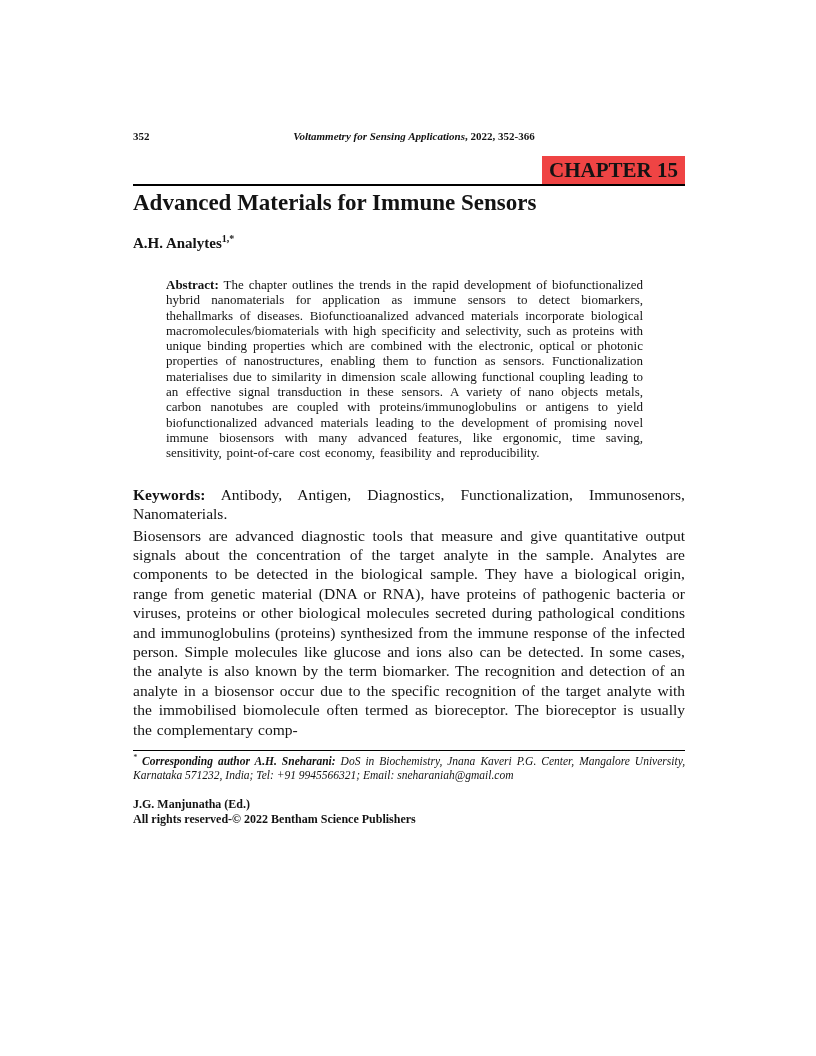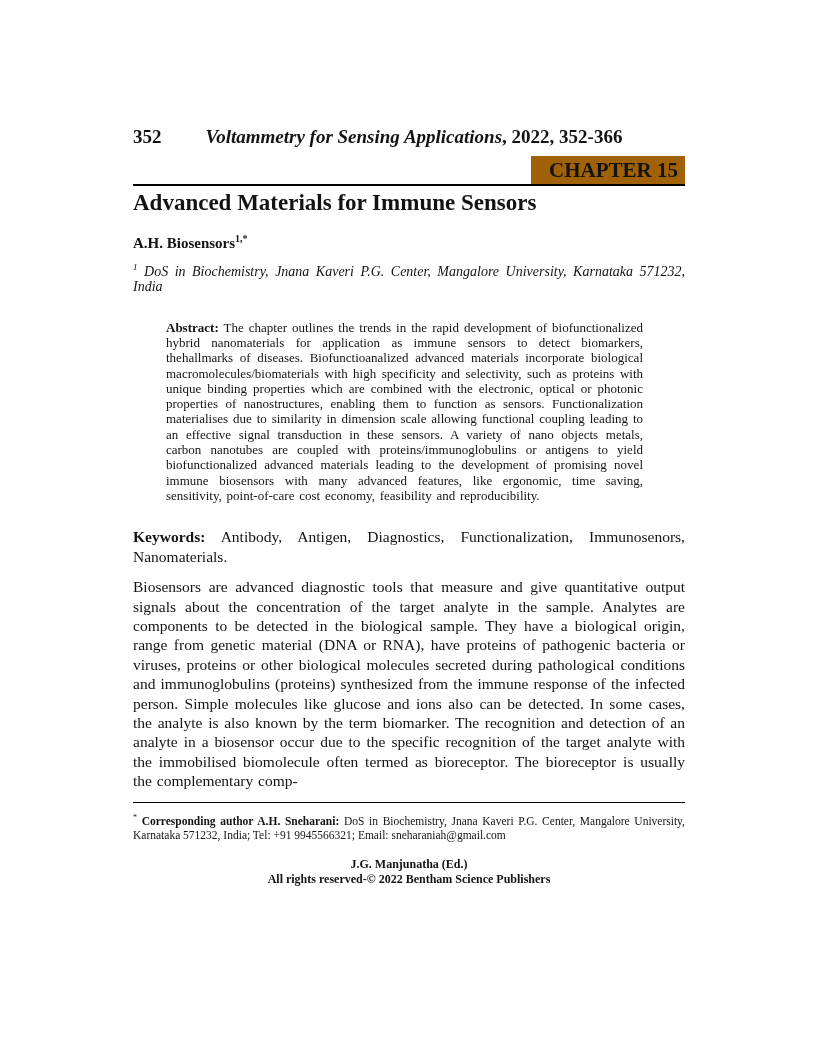--- a/index.html
+++ b/index.html
@@ -12,43 +12,43 @@
     background: #ffffff;
     color: #131313;
     font-family: "Liberation Serif", serif;
     padding: 128px 131px 0 133px;
     overflow: hidden;
   }
   
   .running-head {
     position: relative;
     height: 17px;
-    font-size: 19px;
+    font-size: 11px;
     font-weight: bold;
     line-height: 17px;
   }
   .page-number { position: absolute; left: 0; top: 0; }
   .running-title {
     position: absolute; left: 10px; right: 0; top: 0;
     text-align: center; white-space: nowrap;
   }
   .running-title .jtitle { font-style: italic; }
   
   .chapter-banner {
     margin-top: 11px;
     text-align: right;
     border-bottom: 2px solid #000000;
   }
   .chapter-box {
     display: inline-block;
-    background: #a16207;
+    background: #ef4444;
     font-size: 21px;
     font-weight: bold;
     line-height: 27px;
-    padding: 1px 7px 0 18px;
+    padding: 1px 7px 0 7px;
     vertical-align: bottom;
     text-align: right;
   }
   
   .chapter-title {
     margin-top: 3px;
     font-size: 23px;
     font-weight: bold;
     line-height: 27px;
   }
@@ -87,41 +87,42 @@
   }
   .keywords .lbl { font-weight: bold; }
   
   .section-heading {
     margin-top: 10px;
     font-size: 15.5px;
     font-weight: bold;
     line-height: 19px;
   }
   .section-body {
-    margin-top: 11px;
+    margin-top: 2px;
     font-size: 15.5px;
     line-height: 19.4px;
     text-align: justify;
     word-spacing: 1px;
   }
   
   .footnote {
     margin-top: 11px;
     border-top: 1.5px solid #000000;
-    padding-top: 8px;
+    padding-top: 0;
     font-size: 11.5px;
     line-height: 14px;
     text-align: justify;
+    font-style: italic;
   }
   .footnote .fn-bold { font-weight: bold; }
   .footnote sup { font-size: 8px; }
   
   .imprint {
     margin-top: 15px;
-    text-align: center;
+    text-align: left;
     font-size: 12px;
     font-weight: bold;
     line-height: 15px;
   }
 </style>
 </head>
 <body>
 
 <div class="page">
 
@@ -129,24 +130,22 @@
     <span class="page-number">352</span>
     <span class="running-title"><span class="jtitle">Voltammetry for Sensing Applications</span><span>, 2022, 352-366</span></span>
   </div>
 
   <div class="chapter-banner">
     <span class="chapter-box">CHAPTER 15</span>
   </div>
 
   <h1 class="chapter-title">Advanced Materials for Immune Sensors</h1>
 
-  <div class="author-line"><span>A.H. Biosensors</span><sup>1,*</sup></div>
+  <div class="author-line"><span>A.H. Analytes</span><sup>1,*</sup></div>
 
-  <div class="affiliation"><sup>1</sup>
-    <span>DoS in Biochemistry, Jnana Kaveri P.G. Center, Mangalore University, Karnataka 571232, India</span></div>
 
   <p class="abstract"><span class="lbl">Abstract:</span>
     <span>The chapter outlines the trends in the rapid development of biofunctionalized hybrid nanomaterials for application as immune sensors to detect biomarkers, thehallmarks of diseases. Biofunctioanalized advanced materials incorporate biological macromolecules/biomaterials with high specificity and selectivity, such as proteins with unique binding properties which are combined with the electronic, optical or photonic properties of nanostructures, enabling them to function as sensors. Functionalization materialises due to similarity in dimension scale allowing functional coupling leading to an effective signal transduction in these sensors. A variety of nano objects metals, carbon nanotubes are coupled with proteins/immunoglobulins or antigens to yield biofunctionalized advanced materials leading to the development of promising novel immune biosensors with many advanced features, like ergonomic, time saving, sensitivity, point-of-care cost economy, feasibility and reproducibility.</span></p>
 
   <p class="keywords"><span class="lbl">Keywords:</span>
     <span>Antibody, Antigen, Diagnostics, Functionalization, Immunosenors, Nanomaterials.</span></p>
 
 
   <p class="section-body">Biosensors are advanced diagnostic tools that measure and give quantitative output signals about the concentration of the target analyte in the sample. Analytes are components to be detected in the biological sample. They have a biological origin, range from genetic material (DNA or RNA), have proteins of pathogenic bacteria or viruses, proteins or other biological molecules secreted during pathological conditions and immunoglobulins (proteins) synthesized from the immune response of the infected person. Simple molecules like glucose and ions also can be detected. In some cases, the analyte is also known by the term biomarker. The recognition and detection of an analyte in a biosensor occur due to the specific recognition of the target analyte with the immobilised biomolecule often termed as bioreceptor. The bioreceptor is usually the complementary comp-</p>
 

